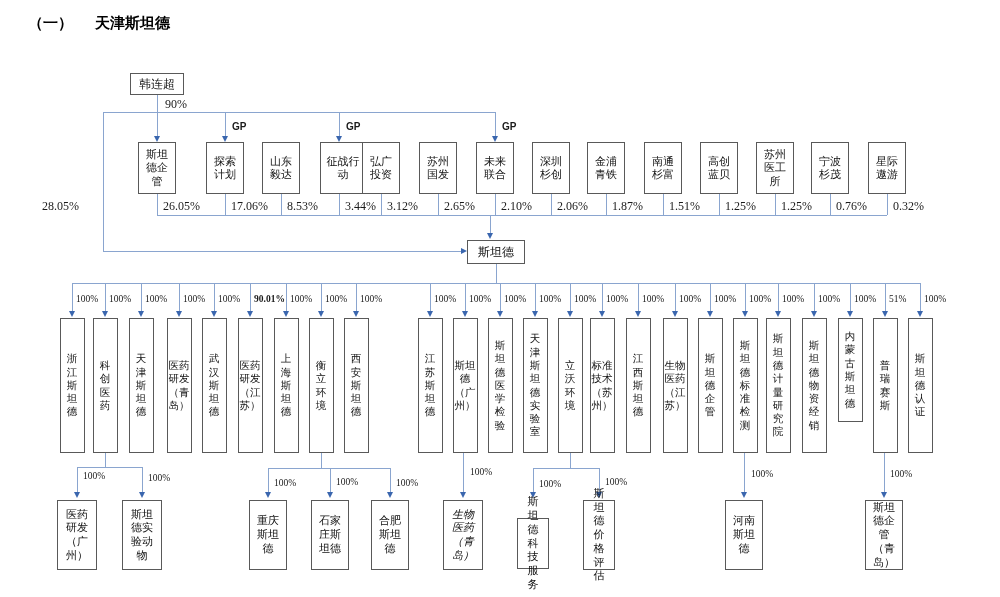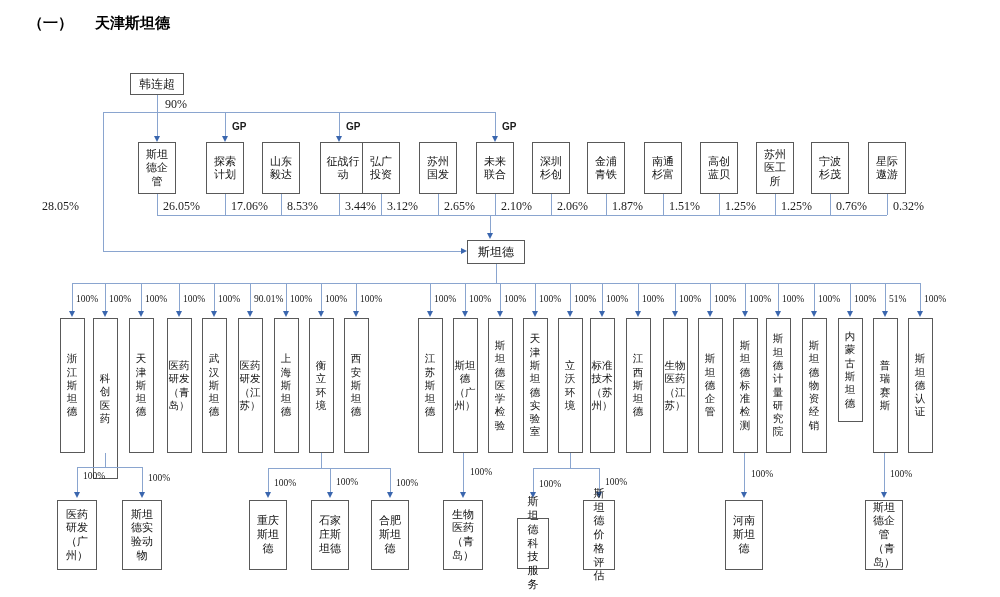--- a/index.html
+++ b/index.html
@@ -139,21 +139,21 @@
       <div class="hl" style="left: 72px; top: 283px; width: 848px;"></div>
       <div class="vl" style="left: 72px; top: 283px; height: 28px;"></div>
       <div class="arrow-d" style="left: 68.5px; top: 311px;"></div>
       <div class="pct2" style="left: 76px; top: 294px;">100%</div>
       <div class="bx vert" style="left: 59.5px; top: 318px; width: 25px; height: 135px;">
         <span class="t">浙江斯坦德</span>
       </div>
       <div class="vl" style="left: 105px; top: 283px; height: 28px;"></div>
       <div class="arrow-d" style="left: 101.5px; top: 311px;"></div>
       <div class="pct2" style="left: 109px; top: 294px;">100%</div>
-      <div class="bx vert" style="left: 92.5px; top: 318px; width: 25px; height: 161px;">
+      <div class="bx vert" style="left: 92.5px; top: 318px; width: 25px; height: 135px;">
         <span class="t">科创医药</span>
       </div>
       <div class="vl" style="left: 141px; top: 283px; height: 28px;"></div>
       <div class="arrow-d" style="left: 137.5px; top: 311px;"></div>
       <div class="pct2" style="left: 145px; top: 294px;">100%</div>
       <div class="bx vert" style="left: 128.5px; top: 318px; width: 25px; height: 135px;">
         <span class="t">天津斯坦德</span>
       </div>
       <div class="vl" style="left: 179px; top: 283px; height: 28px;"></div>
       <div class="arrow-d" style="left: 175.5px; top: 311px;"></div>
@@ -162,21 +162,21 @@
         <span class="t">医药研发（青岛）</span>
       </div>
       <div class="vl" style="left: 214px; top: 283px; height: 28px;"></div>
       <div class="arrow-d" style="left: 210.5px; top: 311px;"></div>
       <div class="pct2" style="left: 218px; top: 294px;">100%</div>
       <div class="bx vert" style="left: 201.5px; top: 318px; width: 25px; height: 135px;">
         <span class="t">武汉斯坦德</span>
       </div>
       <div class="vl" style="left: 250px; top: 283px; height: 28px;"></div>
       <div class="arrow-d" style="left: 246.5px; top: 311px;"></div>
-      <div class="pct2" style="left: 254px; top: 294px;">90.01%</div>
+      <div class="pct2" style="left: 254px; top: 294px; font-weight: bold;">90.01%</div>
       <div class="bx vert" style="left: 237.5px; top: 318px; width: 25px; height: 135px;">
         <span class="t">医药研发（江苏）</span>
       </div>
       <div class="vl" style="left: 286px; top: 283px; height: 28px;"></div>
       <div class="arrow-d" style="left: 282.5px; top: 311px;"></div>
       <div class="pct2" style="left: 290px; top: 294px;">100%</div>
       <div class="bx vert" style="left: 273.5px; top: 318px; width: 25px; height: 135px;">
         <span class="t">上海斯坦德</span>
       </div>
       <div class="vl" style="left: 321px; top: 283px; height: 28px;"></div>
@@ -321,21 +321,21 @@
       </div>
       <div class="pct2" style="left: 336px; top: 477px;">100%</div>
       <div class="bx b3" style="left: 311px; top: 500px; width: 38px; height: 70px;">
         <span class="t">石家庄斯坦德</span>
       </div>
       <div class="pct2" style="left: 396px; top: 478px;">100%</div>
       <div class="bx b3" style="left: 371px; top: 500px; width: 38px; height: 70px;">
         <span class="t">合肥斯坦德</span>
       </div>
       <div class="pct2" style="left: 470px; top: 467px;">100%</div>
-      <div class="bx b3" style="left: 443px; top: 500px; width: 40px; height: 70px;">
+      <div class="bx b3" style="left: 443px; top: 500px; width: 40px; height: 70px; font-style: italic;">
         <span class="t">生物医药（青岛）</span>
       </div>
       <div class="pct2" style="left: 539px; top: 479px;">100%</div>
       <div class="bx b3" style="left: 517px; top: 518px; width: 32px; height: 51px;">
         <span class="t">斯坦德科技服务</span>
       </div>
       <div class="pct2" style="left: 605px; top: 477px;">100%</div>
       <div class="bx b3" style="left: 583px; top: 500px; width: 32px; height: 70px;">
         <span class="t">斯坦德价格评估</span>
       </div>

